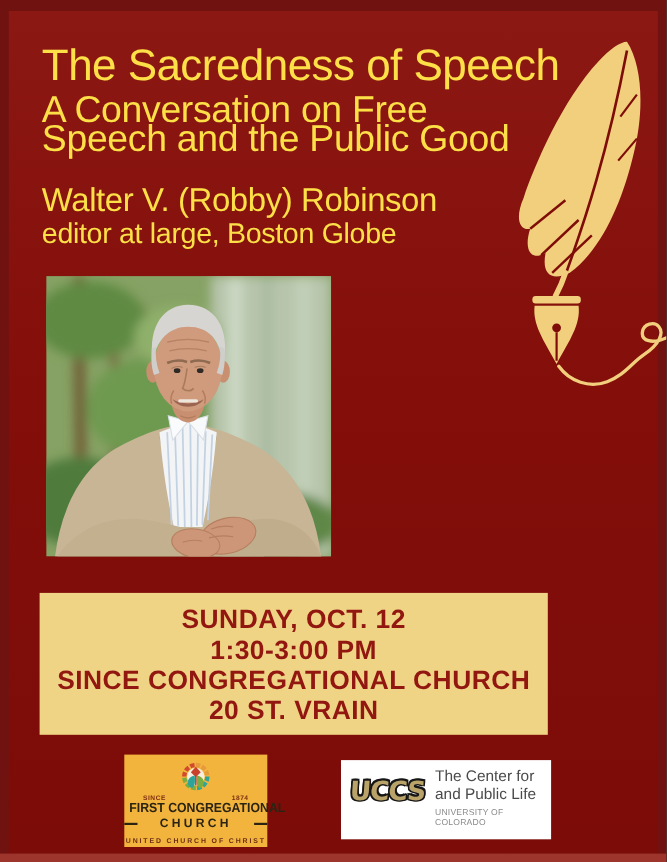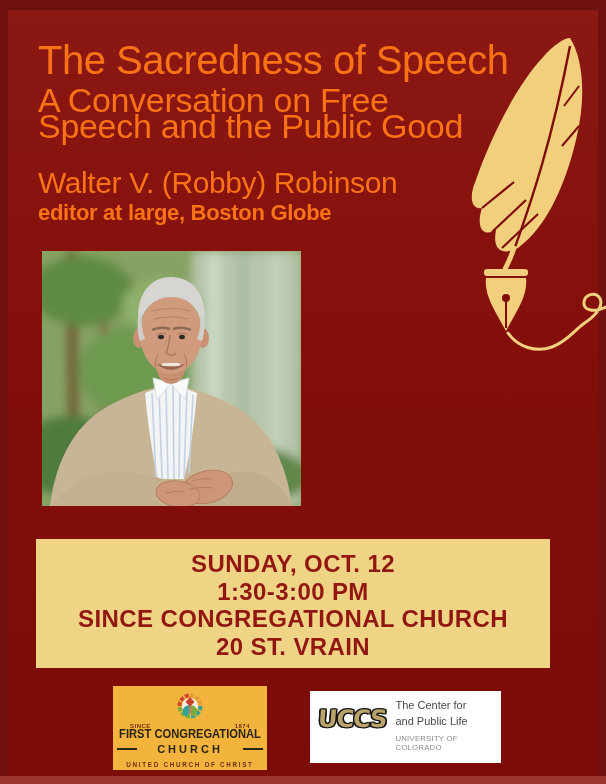--- a/index.html
+++ b/index.html
@@ -7,45 +7,45 @@
     position:relative;width:606px;height:784px;overflow:hidden;
     background:#6F1210;
     font-family:"Liberation Sans", sans-serif;
   }
   .inner-bg{
     position:absolute;left:8px;right:8px;top:10px;bottom:8px;
     background:linear-gradient(180deg,#8C1814 0%,#830E0A 45%,#7C0C08 100%);
   }
   .bottom-strip{position:absolute;left:0;right:0;bottom:0;height:8px;background:#9E352C;}
 
-  .gold{color:#f97316;}
+  .gold{color:#fde047;}
 
   .title-block{position:absolute;left:38px;top:40px;width:430px;}
   .poster-title{font-size:40px;font-weight:400;line-height:1.0;letter-spacing:-0.5px;white-space:nowrap;}
   .poster-subtitle{font-size:34px;font-weight:400;line-height:26px;margin-top:7px;letter-spacing:-0.3px;}
 
   .speaker-block{position:absolute;left:38px;top:168px;}
   .speaker-name{font-size:30px;font-weight:400;line-height:30px;letter-spacing:-0.4px;white-space:nowrap;}
-  .speaker-role{font-size:22px;font-weight:700;line-height:29px;letter-spacing:-0.3px;white-space:nowrap;}
+  .speaker-role{font-size:26px;font-weight:400;line-height:29px;letter-spacing:-0.3px;white-space:nowrap;}
 
   .photo{position:absolute;left:42px;top:251px;width:259px;height:255px;overflow:hidden;}
 
   .quill{position:absolute;left:452px;top:30px;width:154px;height:335px;}
 
   .bio{position:absolute;left:333px;top:362px;width:244px;font-size:20px;line-height:22.5px;letter-spacing:-0.2px;}
 
   .banner{
-    position:absolute;left:36px;top:539px;width:514px;height:129px;
+    position:absolute;left:36px;top:539px;width:462px;height:129px;
     background:#F0D485;box-sizing:border-box;padding-top:11px;
     text-align:center;
   }
   .banner-line{font-size:24px;font-weight:700;color:#911710;line-height:27.5px;letter-spacing:0.4px;}
 
   .fcc-logo{
-    position:absolute;left:113px;top:686px;width:154px;height:84px;
+    position:absolute;left:113px;top:686px;width:130px;height:84px;
     background:#F2B43D;text-align:center;box-sizing:border-box;
   }
   .fcc-emblem{display:block;margin:4px auto 0 auto;}
   .fcc-since,.fcc-year{position:absolute;top:37px;font-size:6px;font-weight:700;color:#7E2D12;letter-spacing:0.5px;}
   .fcc-since{left:17px;}
   .fcc-year{right:17px;}
   .fcc-name{font-size:12px;font-weight:700;color:#2C2413;white-space:nowrap;transform:scaleX(0.93);transform-origin:center;margin-top:1px;}
   .fcc-church-row{display:flex;align-items:center;justify-content:center;gap:20px;margin-top:2px;}
   .fcc-dash{width:20px;height:2px;background:#2C2413;}
   .fcc-church{font-size:11px;font-weight:700;letter-spacing:3px;color:#2C2413;}
@@ -56,21 +56,21 @@
     background:#FFFFFF;box-sizing:border-box;display:flex;gap:9px;
     padding:7px 8px 0 8px;align-items:flex-start;
   }
   .uccs-mark{
     font-family:"DejaVu Sans", sans-serif;font-weight:700;font-size:24px;letter-spacing:-1px;
     color:#B9A369;margin-top:7px;transform:skewX(-4deg);white-space:nowrap;
     text-shadow:-1.4px -1.4px 0 #161616,1.4px -1.4px 0 #161616,-1.4px 1.4px 0 #161616,
                  1.4px 1.4px 0 #161616,0 -1.4px 0 #161616,0 1.4px 0 #161616,
                 -1.4px 0 0 #161616,1.4px 0 0 #161616;
   }
-  .uccs-center-line{font-size:11px;color:#4A4A4A;line-height:15.5px;}
+  .uccs-center-line{font-size:14px;color:#4A4A4A;line-height:15.5px;}
   .uccs-univ{font-size:7.8px;color:#8A8A8A;margin-top:5px;letter-spacing:0.2px;}
 </style>
 </head>
 <body>
 
 <div class="stage">
   <div class="inner-bg"></div>
 
   <svg class="quill" viewBox="0 0 154 335" xmlns="http://www.w3.org/2000/svg">
     <g>

